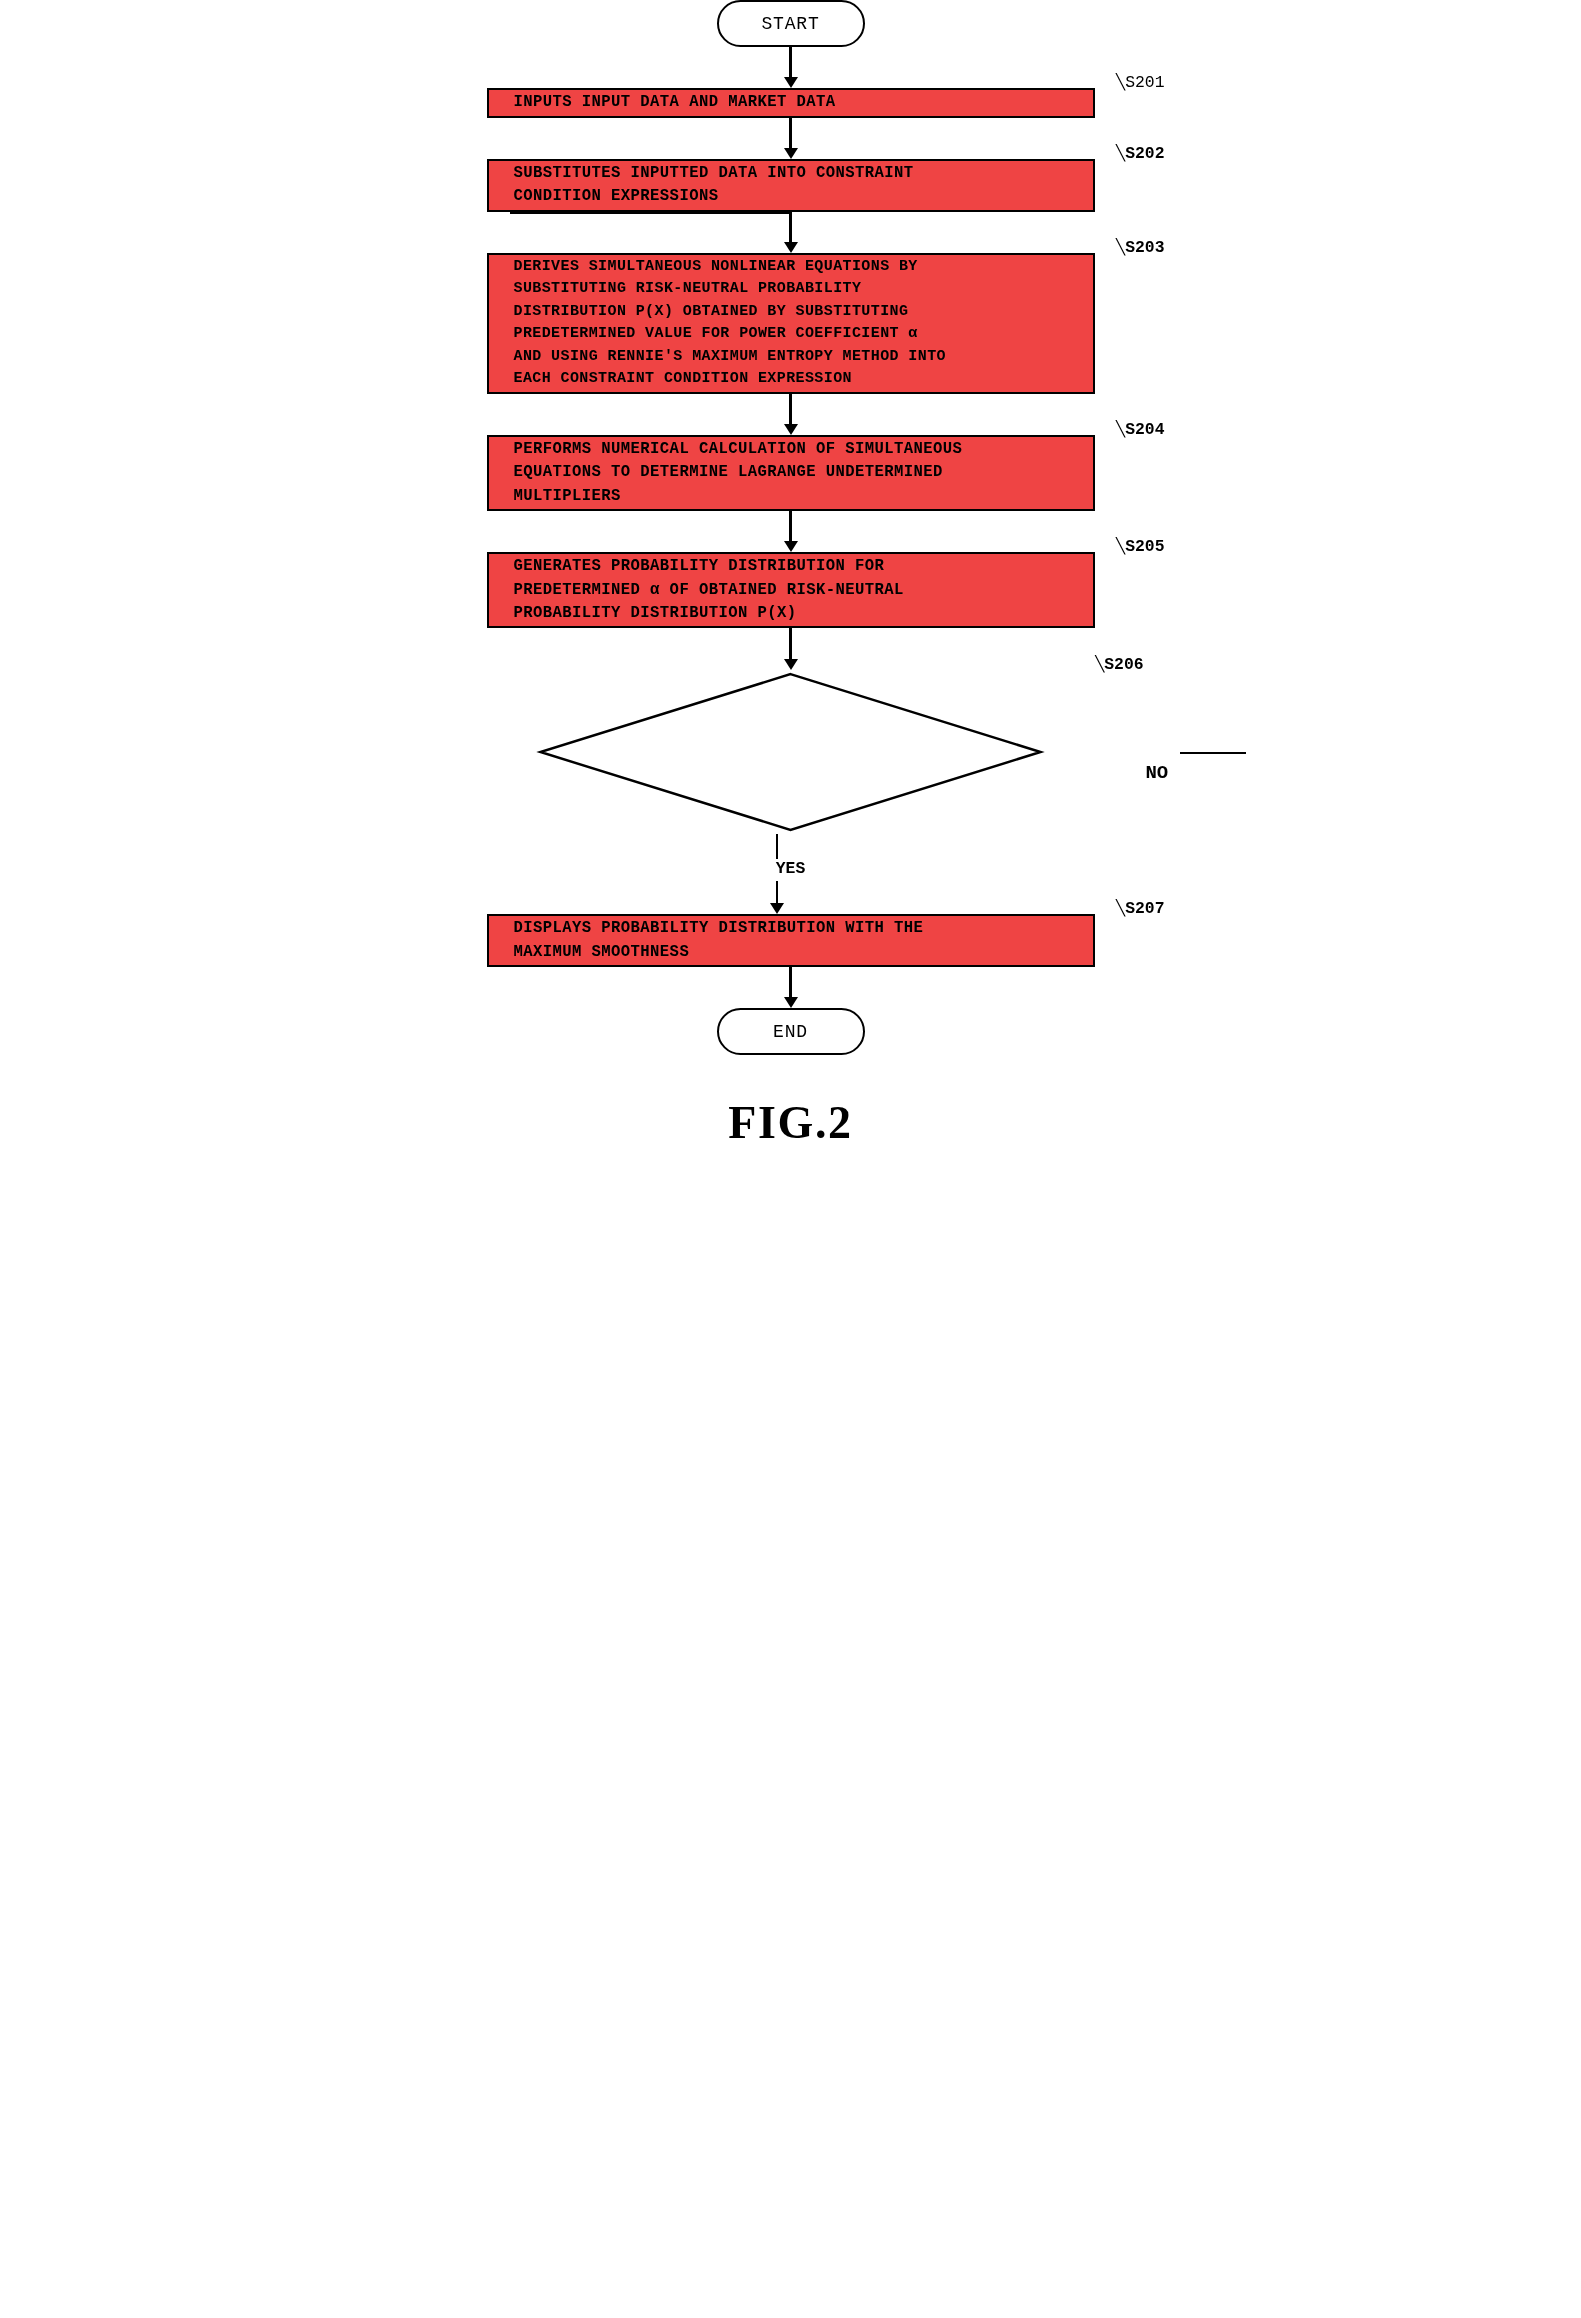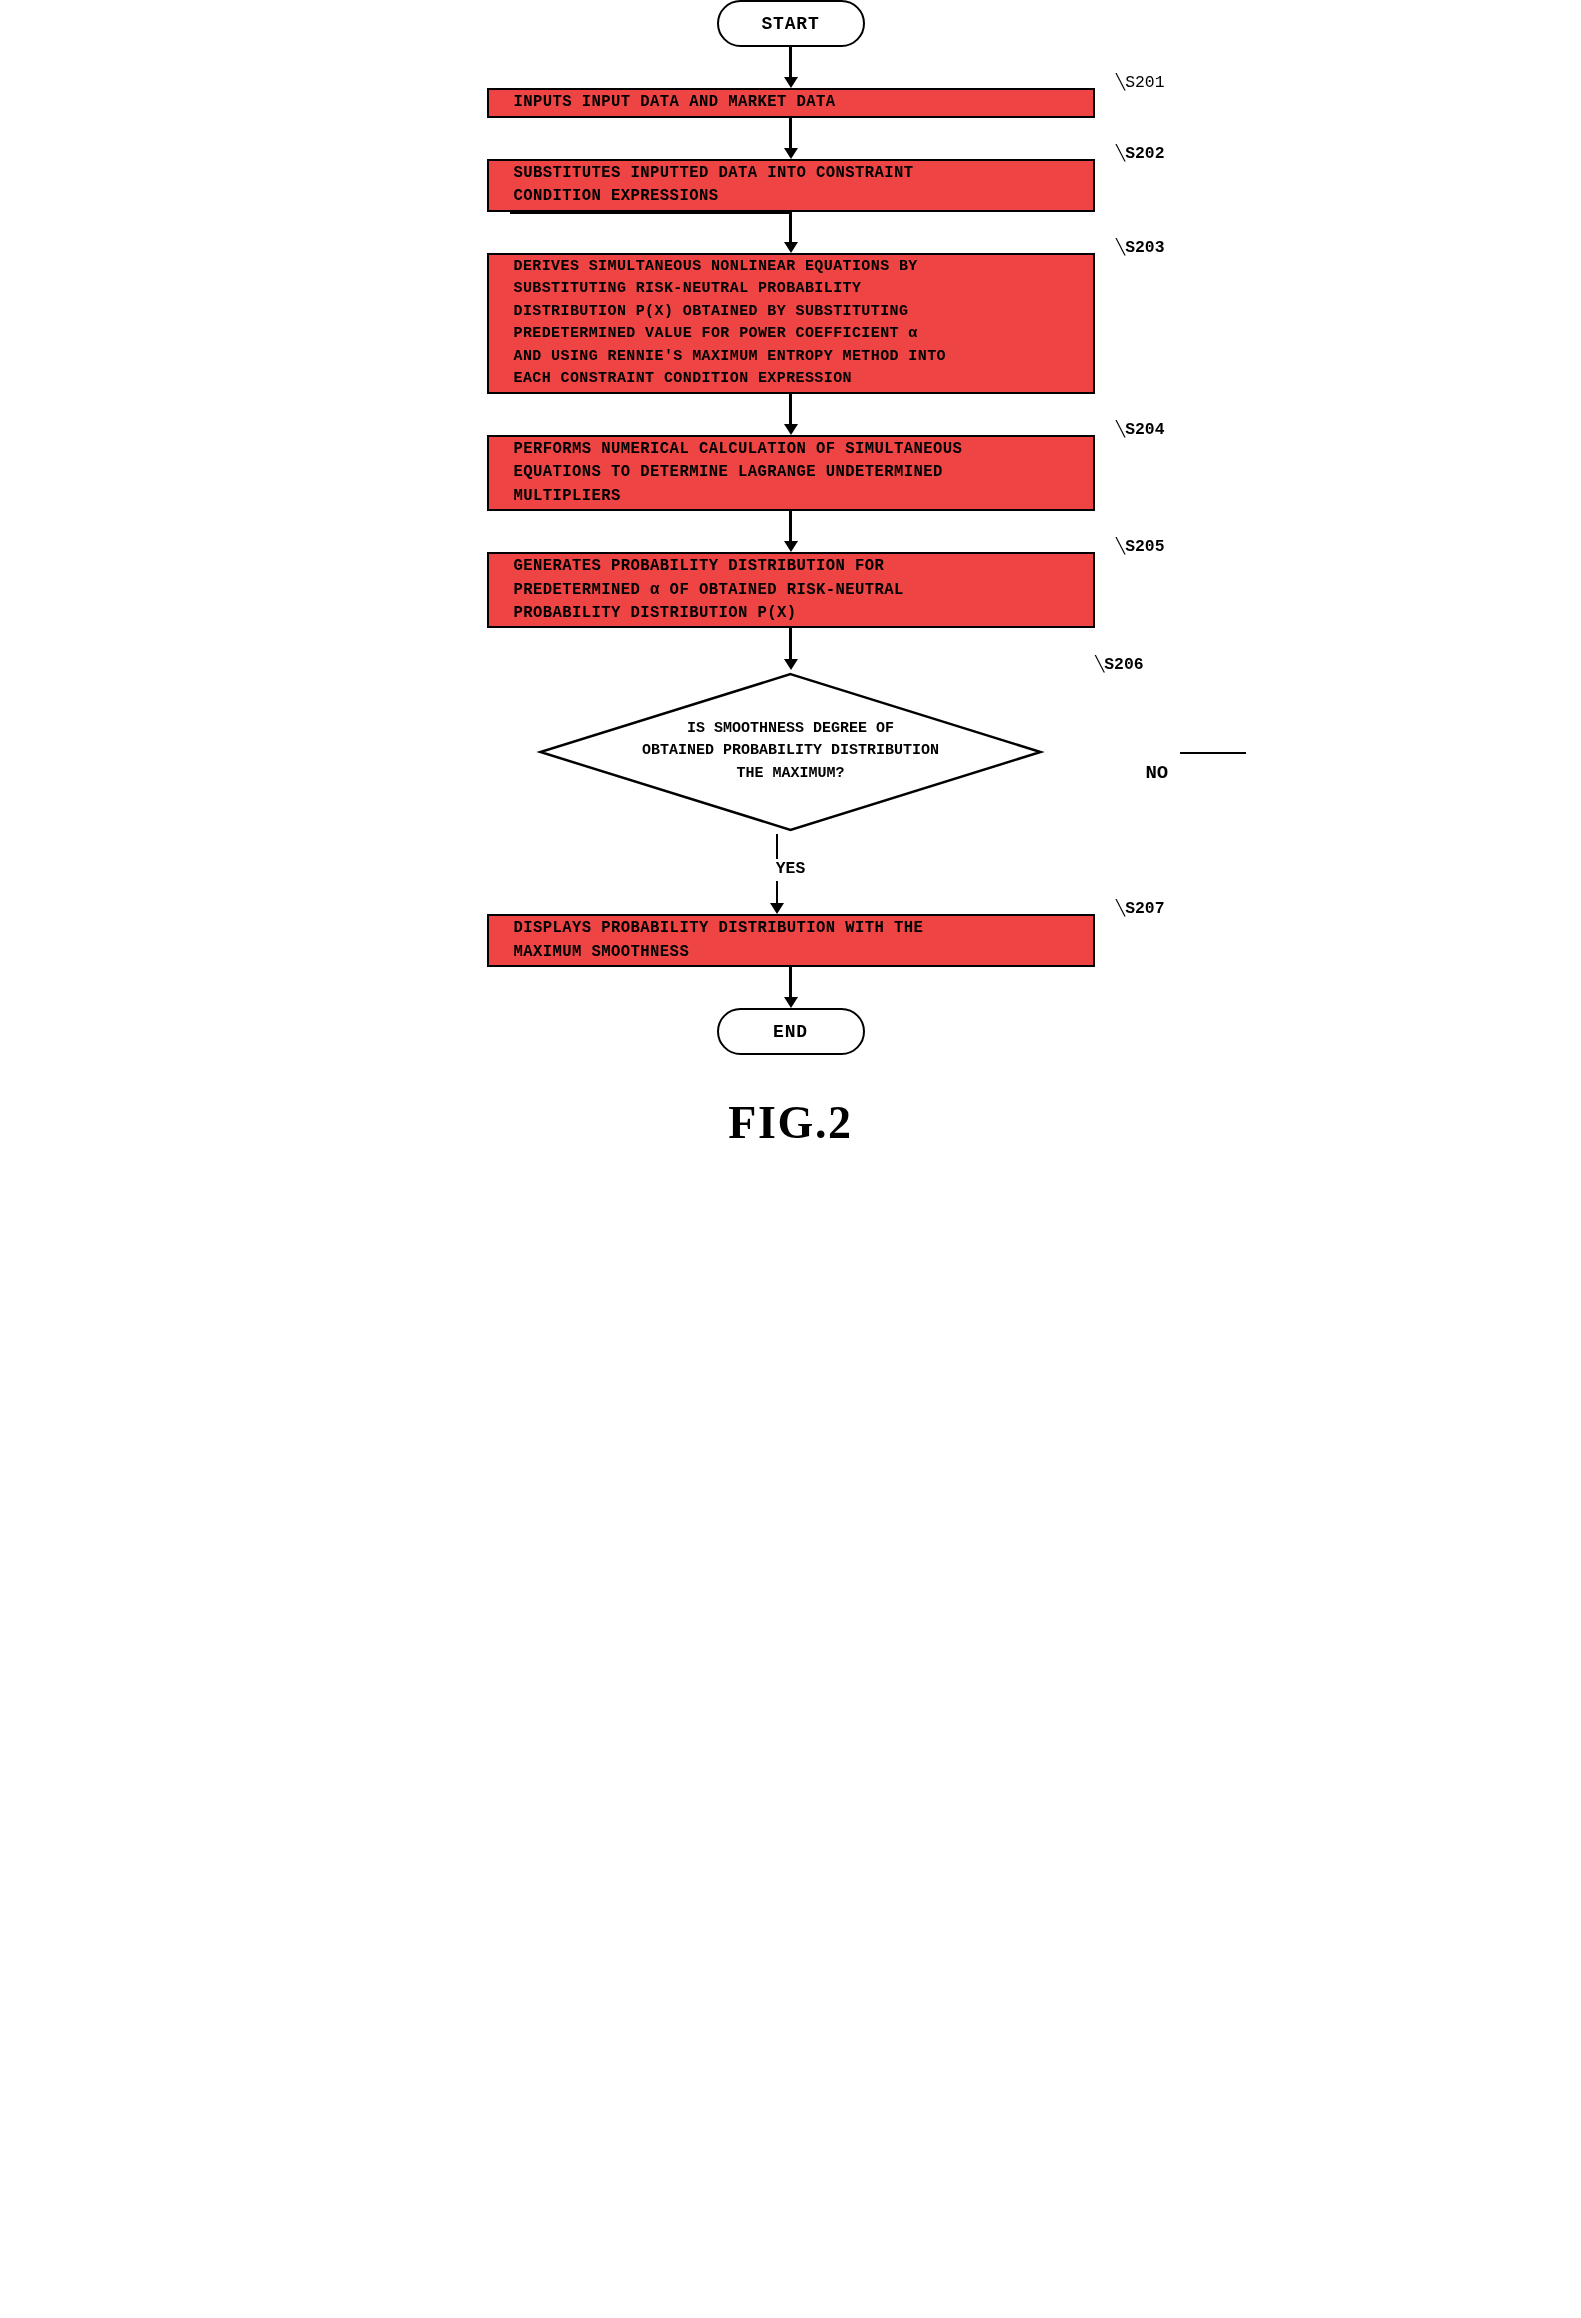--- a/index.html
+++ b/index.html
@@ -28,21 +28,21 @@
     }
 
     
     .terminal {
       border: 2.5px solid #000;
       border-radius: 33px;
       padding: 11.5px 41px;
       background: #fff;
       text-align: center;
       font-size: 18px;
-      font-weight: bold;
+      font-weight: normal;
       letter-spacing: 0.8px;
       min-width: 148px;
     }
 
     
     .process {
       border: 2.5px solid #000;
       padding: 1px 25px;
       background: #ef4444;
       text-align: left;
@@ -149,25 +149,20 @@
   <div style="height:33px; width:2.5px; background:#000; position:relative; margin:0 auto;">
     <div style="position:absolute; bottom:-8.2px; left:50%; transform:translateX(-50%); width:0; height:0; border-left:7.4px solid transparent; border-right:7.4px solid transparent; border-top:11.5px solid #000;"></div>
   </div>
 
   <div style="position:relative; margin-top:8.2px; width:739px; display:flex; justify-content:center; align-items:center;">
 
     <div style="position:relative; width:509px; height:164px; display:flex; align-items:center; justify-content:center;">
       <svg width="509" height="164" style="position:absolute; top:0; left:0;" viewBox="0 0 620 200">
         <polygon points="310,5 615,100 310,195 5,100" fill="white" stroke="black" stroke-width="3"></polygon>
       </svg>
-      <div style="position:relative; z-index:2; text-align:center; font-size:15px; font-weight:bold; font-family:'Courier New',monospace; line-height:1.5; width:304px;">
-        IS SMOOTHNESS DEGREE OF<br>
-        OBTAINED PROBABILITY DISTRIBUTION<br>
-        THE MAXIMUM?
-      </div>
     </div>
 
     <div style="position:absolute; right:16.4px; top:-15px; font-size:16.4px; font-weight:bold; font-family:'Courier New',monospace;">
       <span style="font-size:15px;">╲</span><span>S206</span>
     </div>
 
     <div style="position:absolute; right:-8.2px; top:50%; transform:translateY(-50%); font-size:19px; font-weight:bold; font-family:'Courier New',monospace;margin-top:21px;">
       <span>NO</span>
     </div>
 

